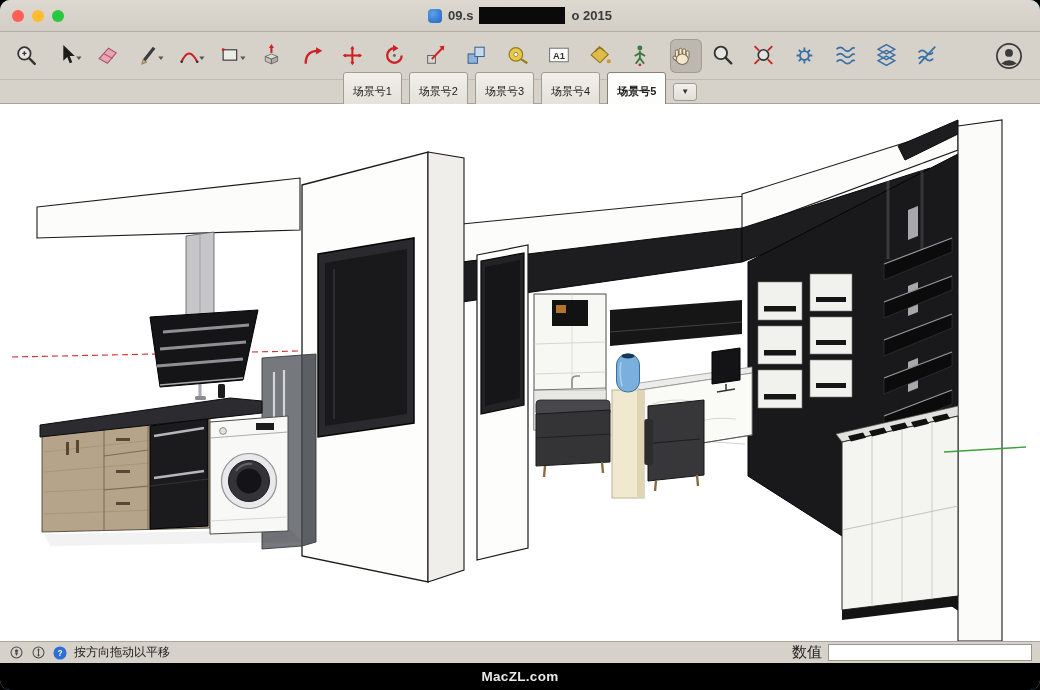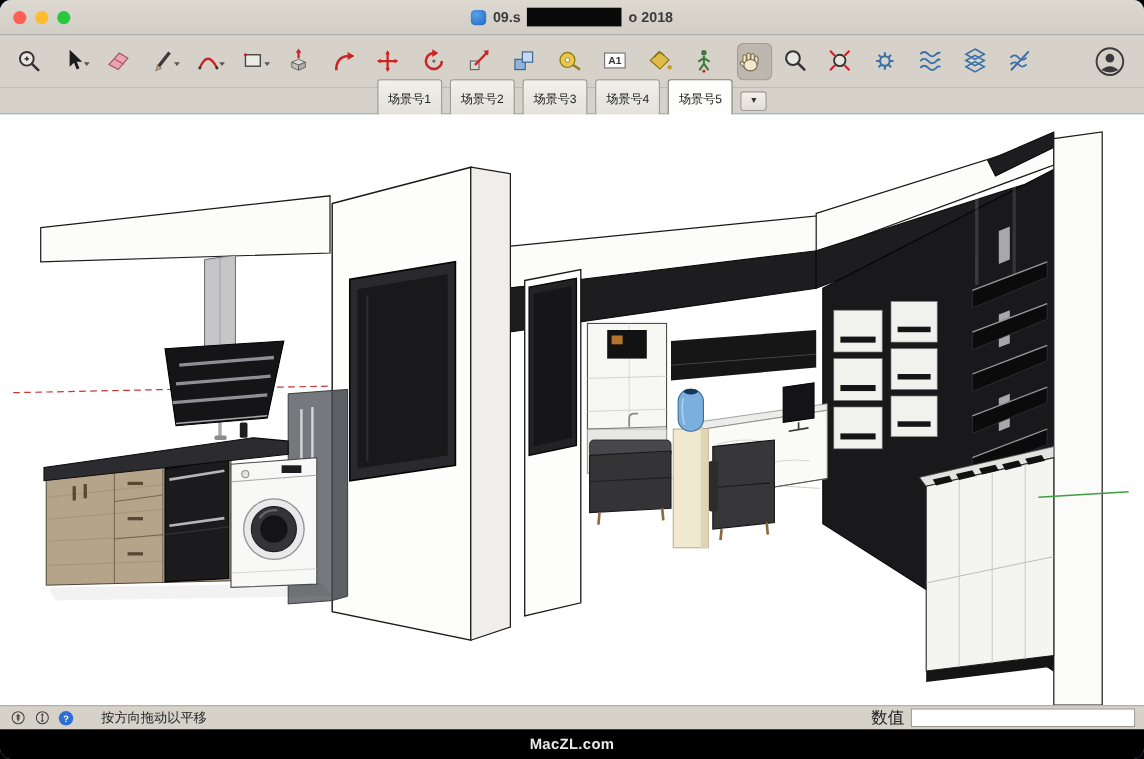--- a/index.html
+++ b/index.html
@@ -13,29 +13,29 @@
   .redact{width:86px;height:17px;background:#0a0a0a;display:inline-block;}
   
   .toolbar{flex:0 0 48px;height:48px;background:#d6d2ca;border-bottom:1px solid #c0bcb4;display:flex;align-items:center;padding:0 14px;gap:9px;box-sizing:border-box;}
   .tool{width:32px;height:34px;display:flex;align-items:center;justify-content:flex-start;background:transparent;border:none;border-radius:6px;padding:0;}
   .tool svg{display:block;}
   .tool.active{background:#bcb8af;box-shadow:inset 0 0 0 1px #a19d94;}
   .tool.account{margin-left:auto;}
   
   .tabsbar{flex:0 0 24px;height:24px;background:#d6d2ca;border-bottom:1px solid #a8a49c;display:flex;align-items:center;justify-content:center;gap:7px;box-sizing:border-box;}
   .tab{font-family:inherit;font-size:11px;line-height:1;padding:13px 9px;border:1px solid #a19d95;border-radius:3px;background:linear-gradient(#f2f0eb,#e1ded7);color:#222;}
-  .tab.active{background:#fdfdfc;border-color:#85817a;}
+  .tab.active{background:#fdfdfc;border-color:#85817a;font-weight:bold;}
   .tab-dropdown{font-size:8px;padding:4px 7px;border:1px solid #a19d95;border-radius:3px;background:linear-gradient(#f2f0eb,#e1ded7);color:#333;line-height:1;}
   
   .viewport{flex:1 1 auto;background:#fff;position:relative;}
   .viewport svg{position:absolute;inset:0;width:100%;height:100%;}
   
   .statusbar{flex:0 0 22px;height:22px;background:#d6d2ca;border-top:1px solid #a8a49c;display:flex;align-items:center;padding:0 8px;gap:6px;font-size:12px;color:#222;box-sizing:border-box;}
   .sicon{width:16px;height:16px;display:flex;align-items:center;justify-content:center;background:none;border:none;padding:0;}
-  .hint{margin-left:18px;}
+  .hint{margin-left:0;}
   .measure{margin-left:auto;display:flex;align-items:center;gap:6px;}
   .measure label{font-size:15px;color:#222;}
   .measure input{width:196px;height:15px;border:1px solid #9b978f;background:#fff;font-size:11px;padding:0 3px;box-sizing:content-box;}
   
   .watermark{flex:0 0 27px;height:27px;background:#000;color:#e9e9e9;display:flex;align-items:center;justify-content:center;font-size:13.5px;font-weight:bold;letter-spacing:.3px;}
 </style>
 </head>
 <body>
 
 <div class="window">
@@ -43,21 +43,21 @@
   <div class="titlebar">
     <div class="traffic">
       <button class="light" style="background:#ff5f57"></button>
       <button class="light" style="background:#febc2e"></button>
       <button class="light" style="background:#28c840"></button>
     </div>
     <div class="title">
       <span class="doc-icon"></span>
       <span>09.s</span>
       <span class="redact"></span>
-      <span>o 2018</span>
+      <span>o 2015</span>
     </div>
   </div>
 
   <div class="toolbar">
 
     <button class="tool" title="zoom-window">
       <svg width="27" height="25" viewBox="0 0 26 24">
         <circle cx="10" cy="10" r="6" fill="rgba(255,255,255,.45)" stroke="#333" stroke-width="1.7"></circle>
         <line x1="8" y1="10" x2="12" y2="10" stroke="#333" stroke-width="1.3"></line>
         <line x1="10" y1="8" x2="10" y2="12" stroke="#333" stroke-width="1.3"></line>

